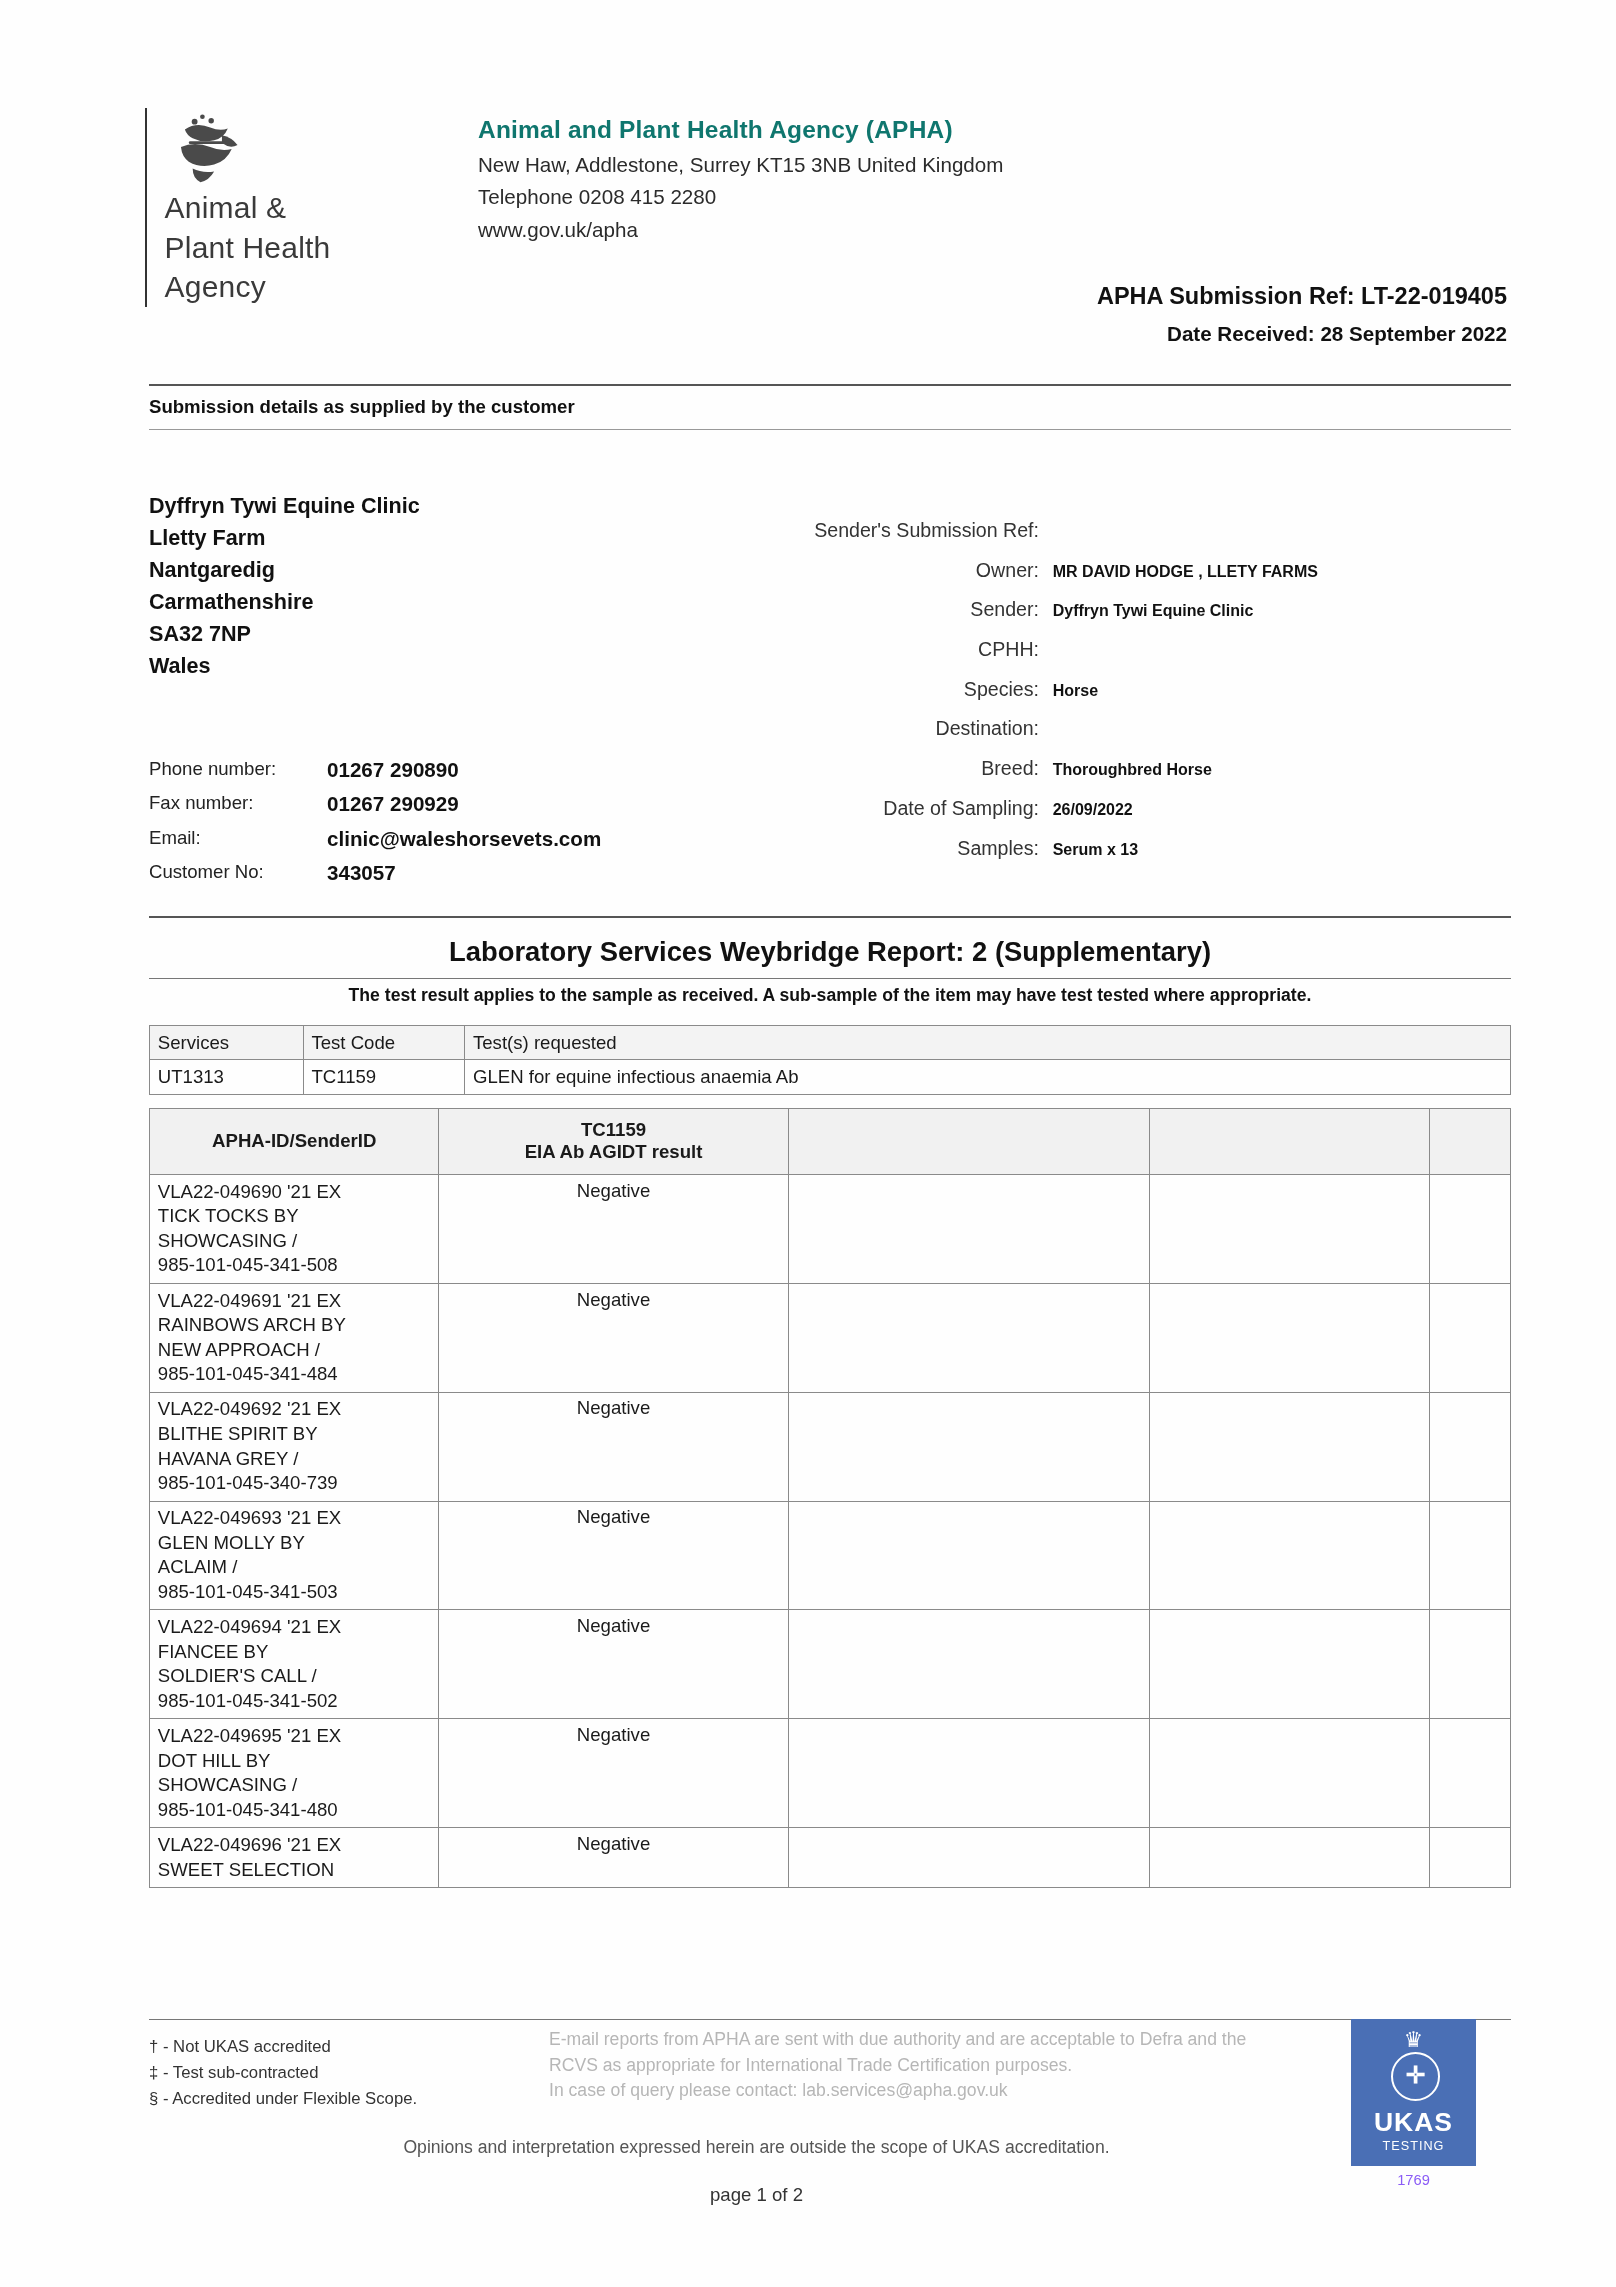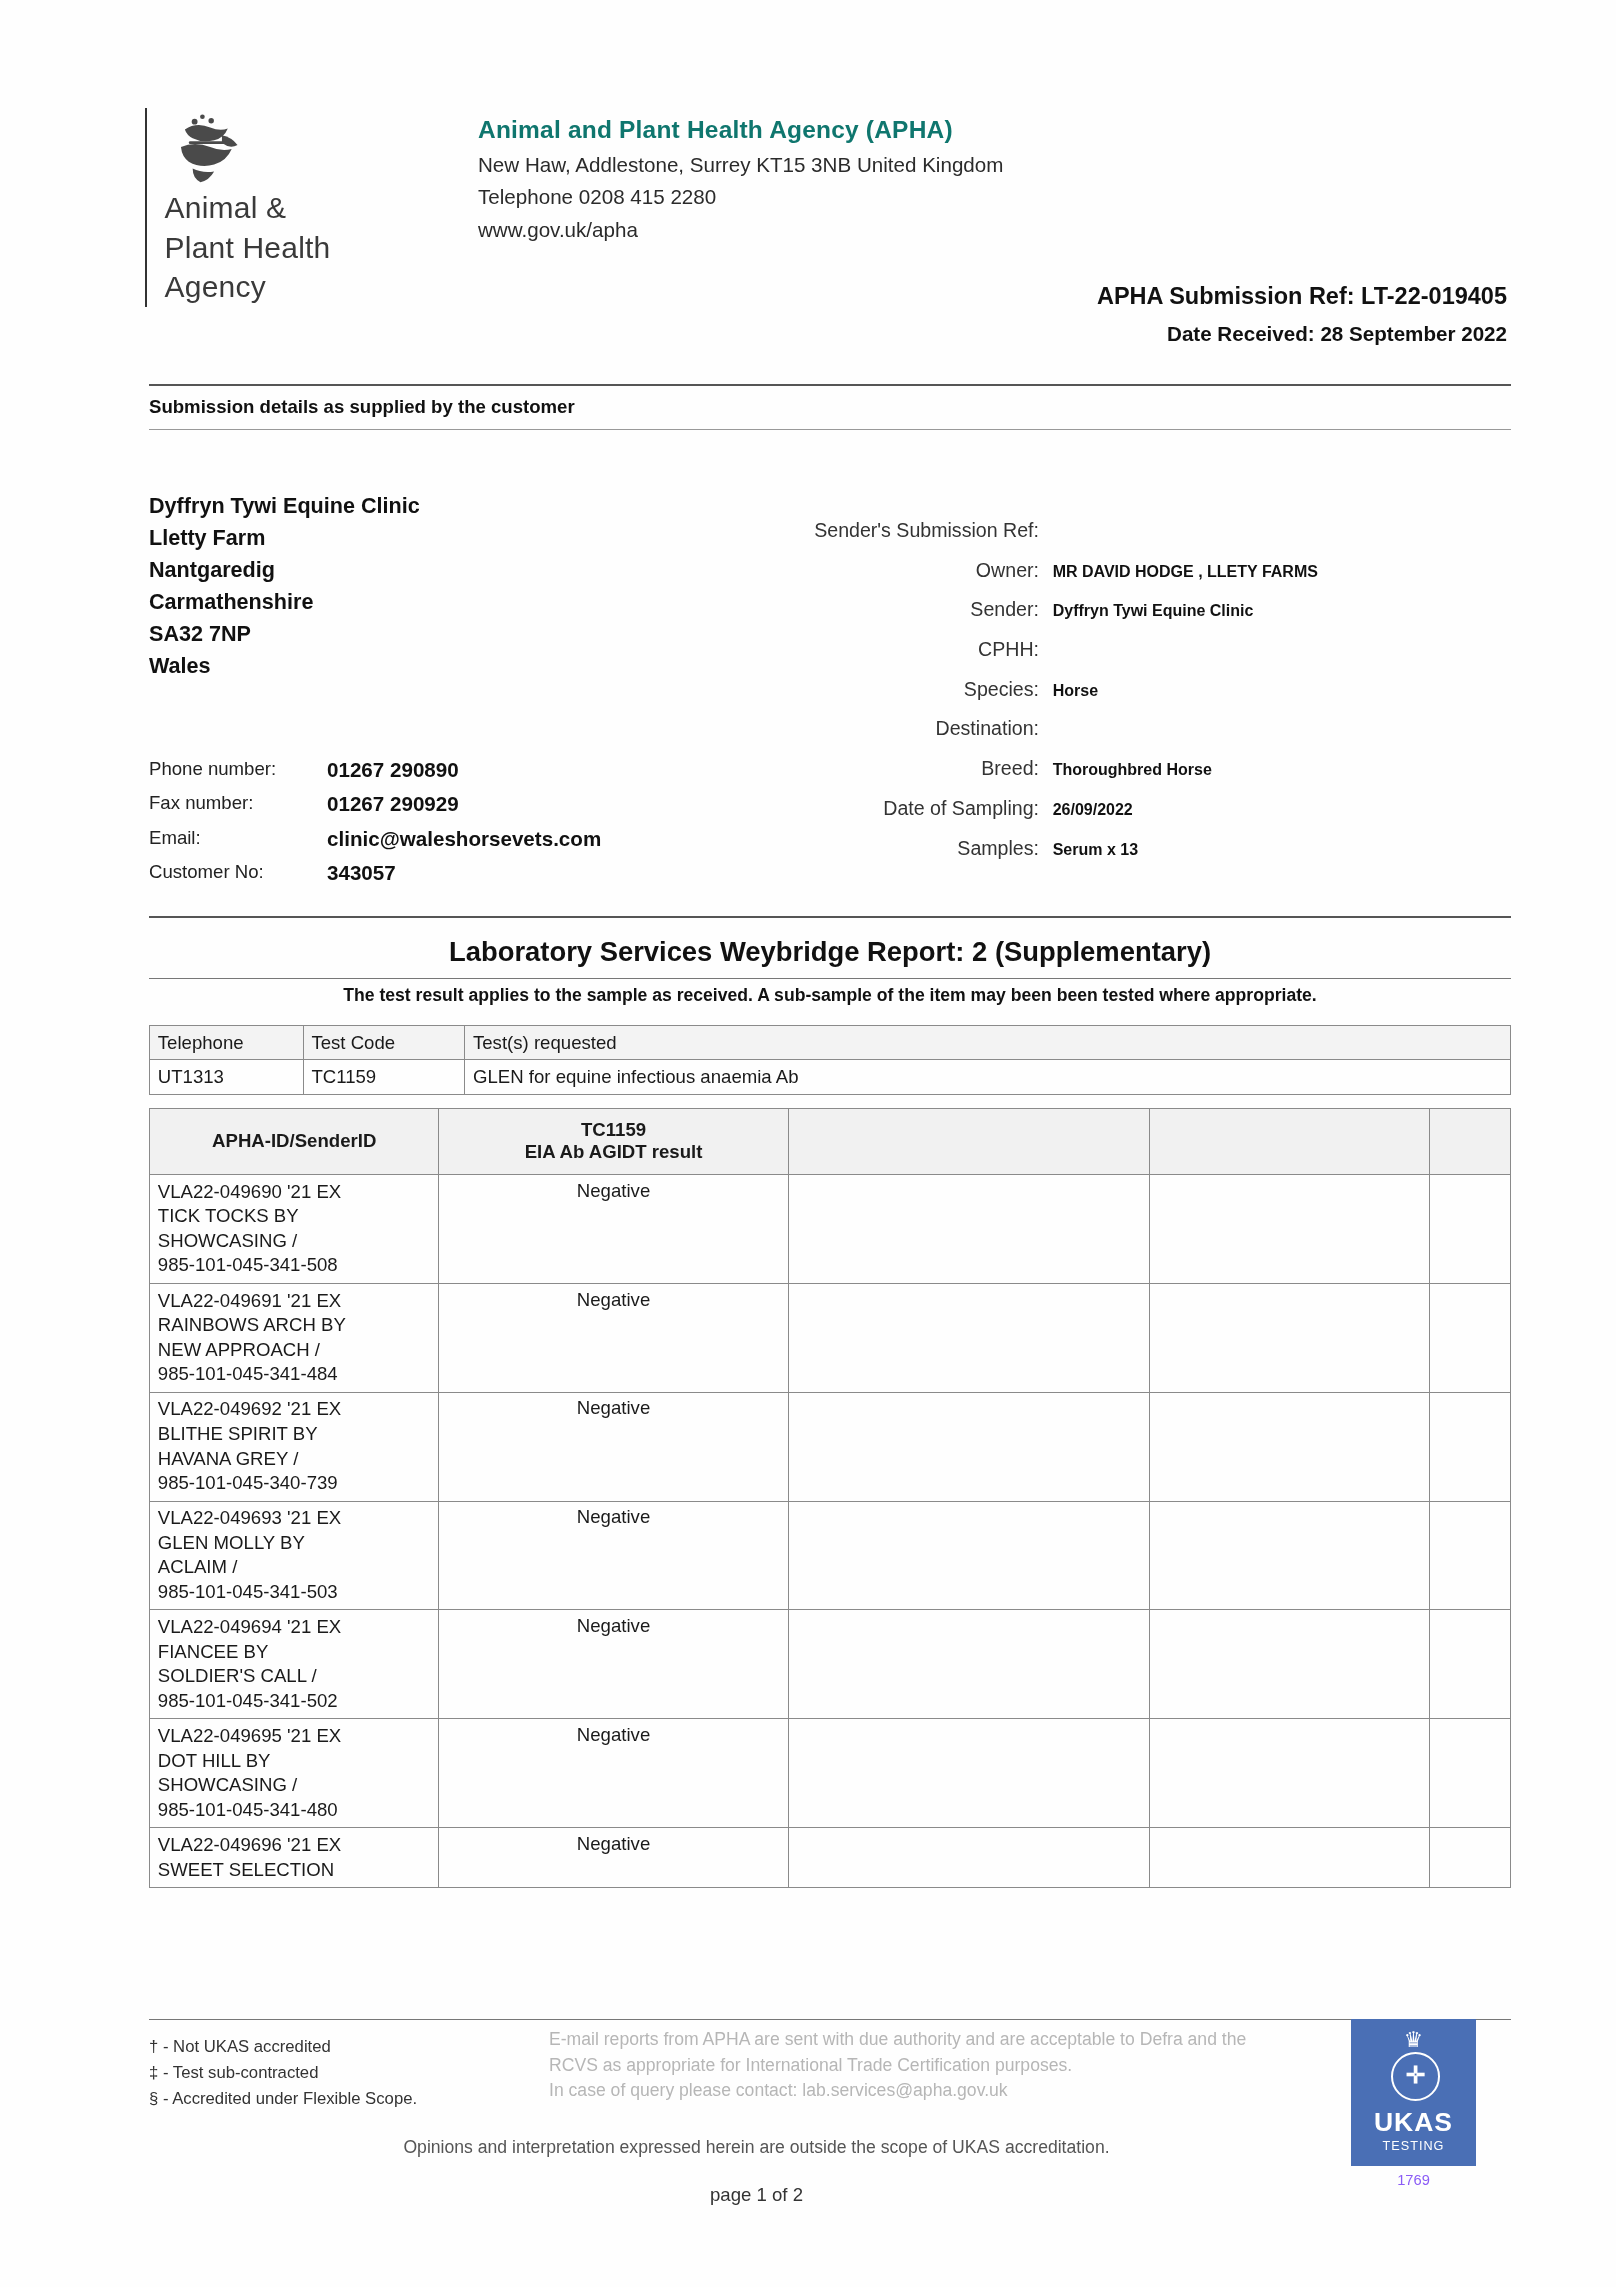--- a/index.html
+++ b/index.html
@@ -453,26 +453,26 @@
       </div>
       <div class="meta-row">
         <div class="meta-key">Samples:</div>
         <div class="meta-val">Serum x 13</div>
       </div>
     </div>
 
     <div class="rule" style="left:149px; top:916px; width:1362px; height:2px;"></div>
     <div class="report-title">Laboratory Services Weybridge Report: 2 (Supplementary)</div>
     <div class="rule" style="left:149px; top:978px; width:1362px; height:1px; background:#777;"></div>
-    <div class="report-note">The test result applies to the sample as received. A sub-sample of the item may been been tested where appropriate.</div>
+    <div class="report-note">The test result applies to the sample as received. A sub-sample of the item may have test tested where appropriate.</div>
 
     <table class="contract-table">
       <thead>
         <tr>
-          <th class="c-col1">Telephone</th>
+          <th class="c-col1">Services</th>
           <th class="c-col2">Test Code</th>
           <th>Test(s) requested</th>
         </tr>
       </thead>
       <tbody>
         <tr>
           <td>UT1313</td>
           <td>TC1159</td>
           <td>GLEN for equine infectious anaemia Ab</td>
         </tr>

